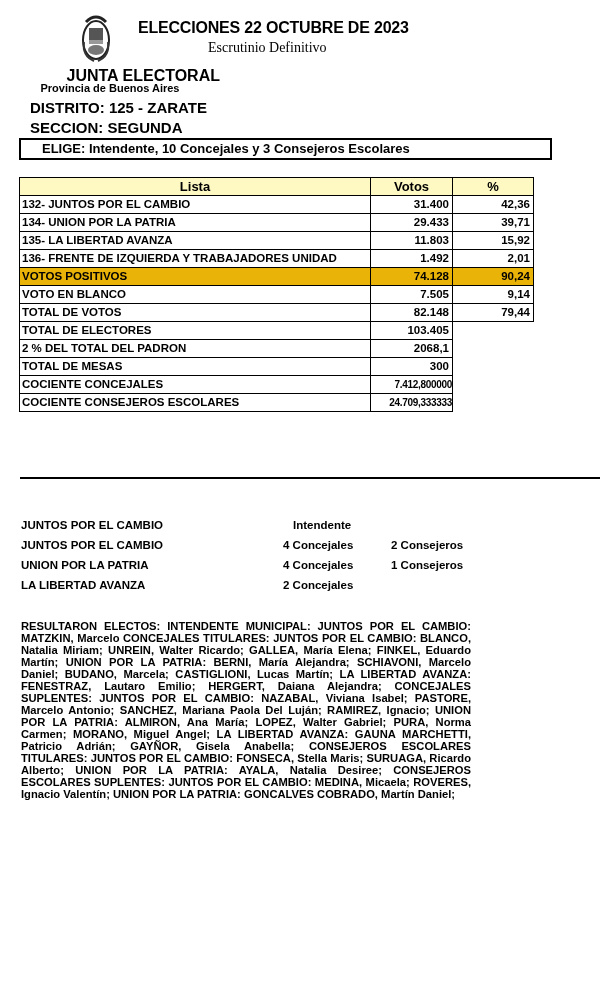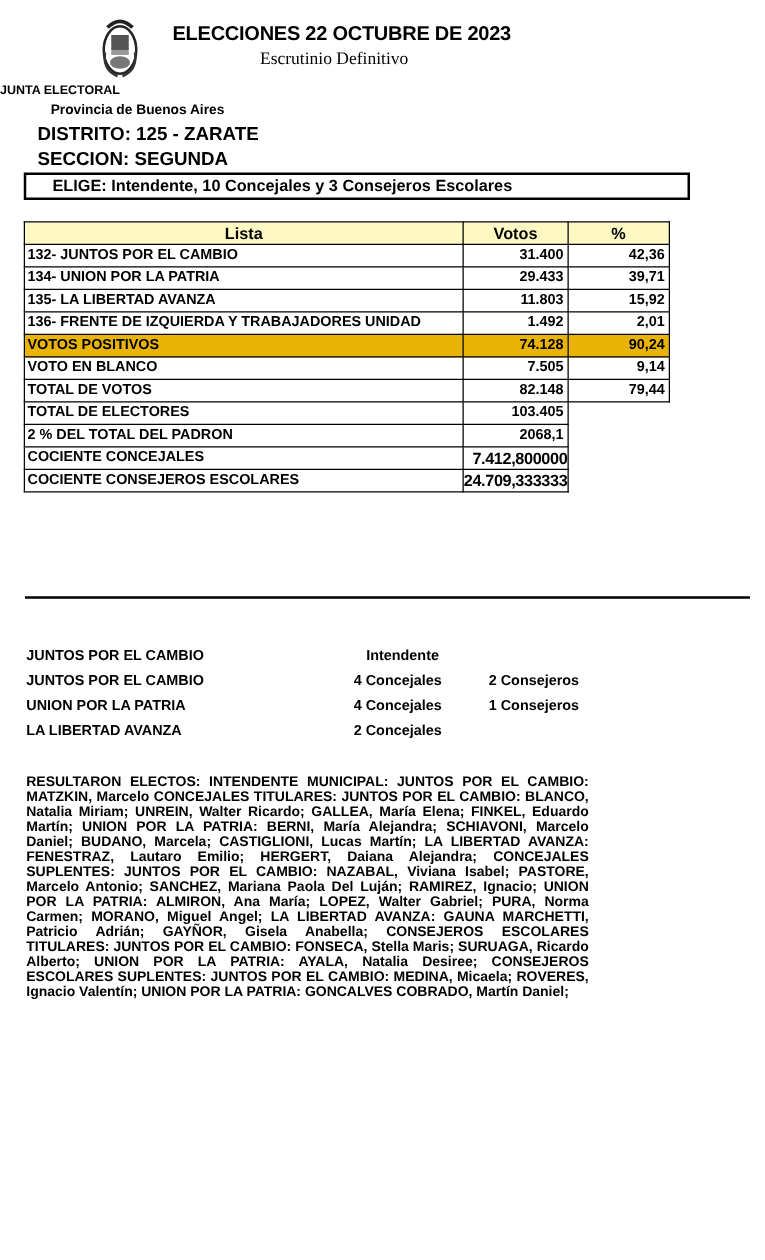--- a/index.html
+++ b/index.html
@@ -1,35 +1,35 @@
 <!DOCTYPE html>
 <html><head>
 <meta charset="utf-8">
 <style>
   html, body { margin:0; padding:0; background:#ffffff; }
   body { width:612px; height:1008px; position:relative; overflow:hidden; font-family:"Liberation Sans", sans-serif; color:#000; }
   .abs { position:absolute; }
   .logo { left:80px; top:12px; width:32px; height:52px; }
   .title { left:138px; top:19px; font-size:16px; font-weight:bold; letter-spacing:-0.2px; }
   .subtitle { left:208px; top:40px; font-family:"Liberation Serif", serif; font-size:14px;text-align:center; }
-  .junta { left:0; width:220px; top:67px; text-align:left; font-size:10px; font-weight:bold; }
+  .junta { left:0; width:220px; top:67px; text-align:right; font-size:16px; font-weight:bold; }
   .prov { left:0; width:220px; top:82px; text-align:center; font-size:11px; font-weight:bold; }
   .distrito { left:30px; top:99px; font-size:15px; font-weight:bold; }
   .seccion { left:30px; top:119px; font-size:15px; font-weight:bold; }
   .elige { left:19px; top:138px; width:508px; height:18px; border:2px solid #000; font-size:13px; font-weight:bold; line-height:18px; padding-left:21px; box-sizing:content-box; }
 
   table.res { position:absolute; left:19px; top:177px; border-collapse:collapse; font-size:11.5px; font-weight:bold; }
   table.res td, table.res th { border:1.5px solid #000; height:17px; padding:0 2px; line-height:17px; white-space:nowrap; }
   table.res th { background:#fef9c3; font-size:13px; text-align:center; }
   table.res td.lista { width:346px; text-align:left; }
   table.res td.votos { width:76px; text-align:right; padding-right:3px; }
   table.res td.pct { width:75px; text-align:right; padding-right:3px; }
   table.res tr.gray td { background:#eab308; }
   table.res td.empty { border:none; }
-  table.res td.tight { padding:0; font-size:13px; letter-spacing:-0.3px; }
+  table.res td.tight { padding:0; font-size:10px; letter-spacing:-0.3px; }
 
   .rule { left:20px; top:477px; width:580px; height:2px; background:#000; }
 
   .seat-row { position:absolute; left:21px; font-size:11.5px; font-weight:bold; }
   .seat-party { position:absolute; left:0; white-space:nowrap; }
   .seat-col2 { position:absolute; left:262px; white-space:nowrap; }
   .seat-col2.center { left:272px; }
   .seat-col3 { position:absolute; left:370px; white-space:nowrap; }
 
   .electos { left:21px; top:620px; width:450px; font-size:11.2px; font-weight:bold; line-height:12px; text-align:justify; }
@@ -101,20 +101,25 @@
     <td class="lista">TOTAL DE ELECTORES</td>
     <td class="votos">103.405</td>
     <td class="empty"></td>
   </tr>
   <tr>
     <td class="lista">2 % DEL TOTAL DEL PADRON</td>
     <td class="votos">2068,1</td>
     <td class="empty"></td>
   </tr>
   <tr>
+    <td class="lista">TOTAL DE MESAS</td>
+    <td class="votos">300</td>
+    <td class="empty"></td>
+  </tr>
+  <tr>
     <td class="lista">COCIENTE CONCEJALES</td>
     <td class="votos tight">7.412,800000</td>
     <td class="empty"></td>
   </tr>
   <tr>
     <td class="lista">COCIENTE CONSEJEROS ESCOLARES</td>
     <td class="votos tight">24.709,333333</td>
     <td class="empty"></td>
   </tr>
 </tbody>

